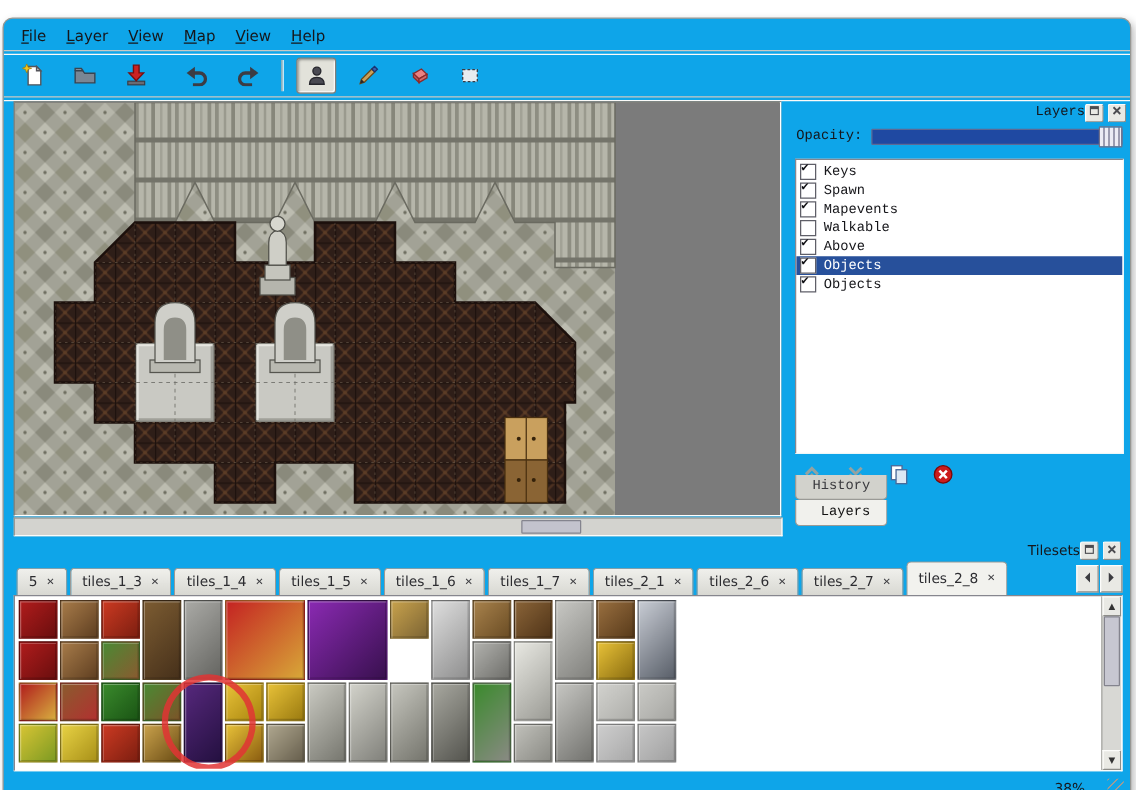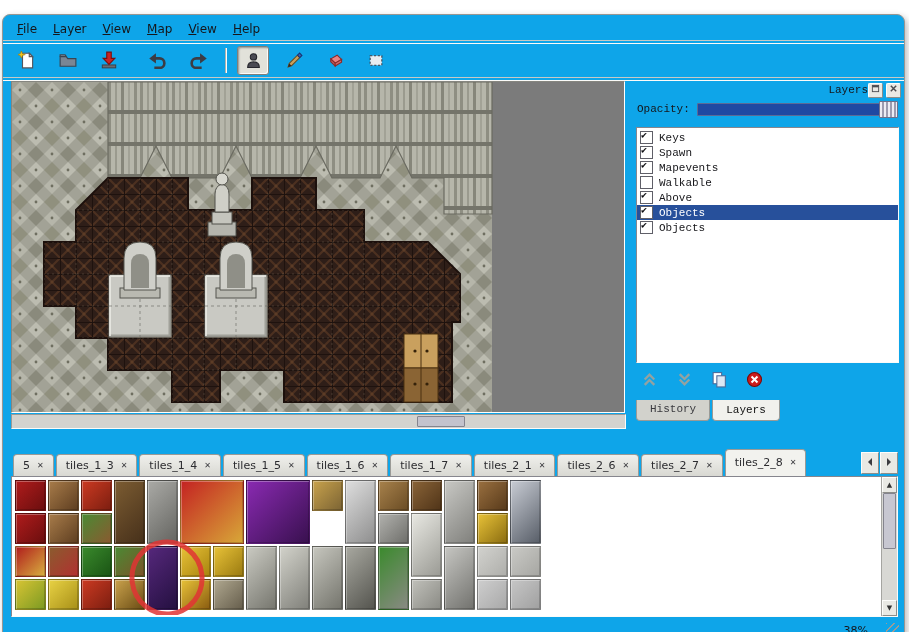--- a/index.html
+++ b/index.html
@@ -34,21 +34,21 @@
   .opacity-row{display:flex;align-items:center;height:20px;padding:0 6px 0 6px;gap:7px;font-size:11px;}
   .slider{flex:1;height:11px;position:relative;background:#1f49a2;border:1px solid #5c6a96;border-radius:1px;}
   .slider-handle{position:absolute;right:-1px;top:-3px;width:17px;height:15px;background:repeating-linear-gradient(90deg,#ececf4 0 2px,#9c9cb0 2px 4px);border:1px solid #70708a;border-radius:1px;}
   .layer-list{position:absolute;left:5px;right:5px;top:46px;bottom:64px;background:#ffffff;border:1px solid;border-color:#86868e #fbfbf9 #fbfbf9 #86868e;font-size:11px;padding-top:2px;overflow:hidden;}
   .layer-row{display:flex;align-items:center;gap:6px;height:15px;padding-left:3px;}
   .layer-row.selected{background:#27509b;color:#ffffff;}
   .cb{width:11px;height:11px;background:#fff;border:1px solid #5f5f68;position:relative;flex:none;}
   .cb.checked::after{content:"✔";position:absolute;left:0px;top:-3px;font-size:10px;color:#0e0e12;}
   .layer-tools{position:absolute;left:8px;bottom:34px;height:24px;display:flex;gap:15px;align-items:center;}
   .ltool{width:20px;height:20px;display:flex;align-items:center;justify-content:center;background:transparent;border:none;padding:0;}
-  .side-tabs{position:absolute;left:5px;bottom:6px;display:flex;}
+  .side-tabs{position:absolute;left:5px;bottom:6px;display:flex;flex-direction:column;}
   .side-tab{font-size:11px;padding:3px 13px 4px;background:#d2d2cc;border:1px solid #9a9a96;border-top:none;border-radius:0 0 4px 4px;margin-right:2px;color:#3a3a3e;}
   .side-tab.active{background:#f1f1ed;color:#111;padding-top:4px;}
 
   
   .tilesets-panel{position:absolute;left:6px;top:416px;right:4px;height:188px;}
   .ts-tabbar{position:absolute;left:2px;right:2px;top:18px;height:27px;display:flex;align-items:flex-end;border-bottom:1px solid #9a9a96;}
   .ts-tabs{display:flex;align-items:flex-end;flex:1;overflow:hidden;padding-left:2px;}
   .ts-tab{display:flex;align-items:center;gap:7px;font-size:11px;padding:3px 9px 4px;background:linear-gradient(#f0f0ec,#d7d7d1);border:1px solid #9a9a96;border-bottom:none;border-radius:4px 4px 0 0;margin-right:2px;position:relative;top:1px;height:15px;color:#2c2c30;white-space:nowrap;}
   .ts-tab.active{background:#f2f2ee;top:0;height:19px;z-index:2;}
   .tab-close{font-size:8px;color:#3c3c40;line-height:1;}
@@ -324,20 +324,34 @@
               </svg></span>
           </button>
         </div>
       <div class="side-tabs">
           <div class="side-tab">History</div>
           <div class="side-tab active">Layers</div>
         </div>
     </div>
 
     <div class="tilesets-panel">
+      <div class="panel-head">
+        <span class="panel-title">Tilesets</span>
+        <span class="mini-btn">
+            <span class="js-icon"><svg width="9" height="9" viewBox="0 0 10 10">
+                <rect x="1.5" y="1.5" width="7" height="7" fill="none" stroke="#4c4c50"></rect>
+                <rect x="1.5" y="1.5" width="7" height="2.2" fill="#4c4c50"></rect>
+              </svg></span>
+          </span>
+        <span class="mini-btn">
+            <span class="js-icon"><svg width="9" height="9" viewBox="0 0 10 10">
+                <path d="M2 2 L8 8 M8 2 L2 8" stroke="#4c4c50" stroke-width="1.6"></path>
+              </svg></span>
+          </span>
+      </div>
       <div class="ts-tabbar">
         <div class="ts-tabs">
             <div class="ts-tab">
               <span>5</span>
               <span class="tab-close">✕</span>
             </div>
             <div class="ts-tab">
               <span>tiles_1_3</span>
               <span class="tab-close">✕</span>
             </div>

